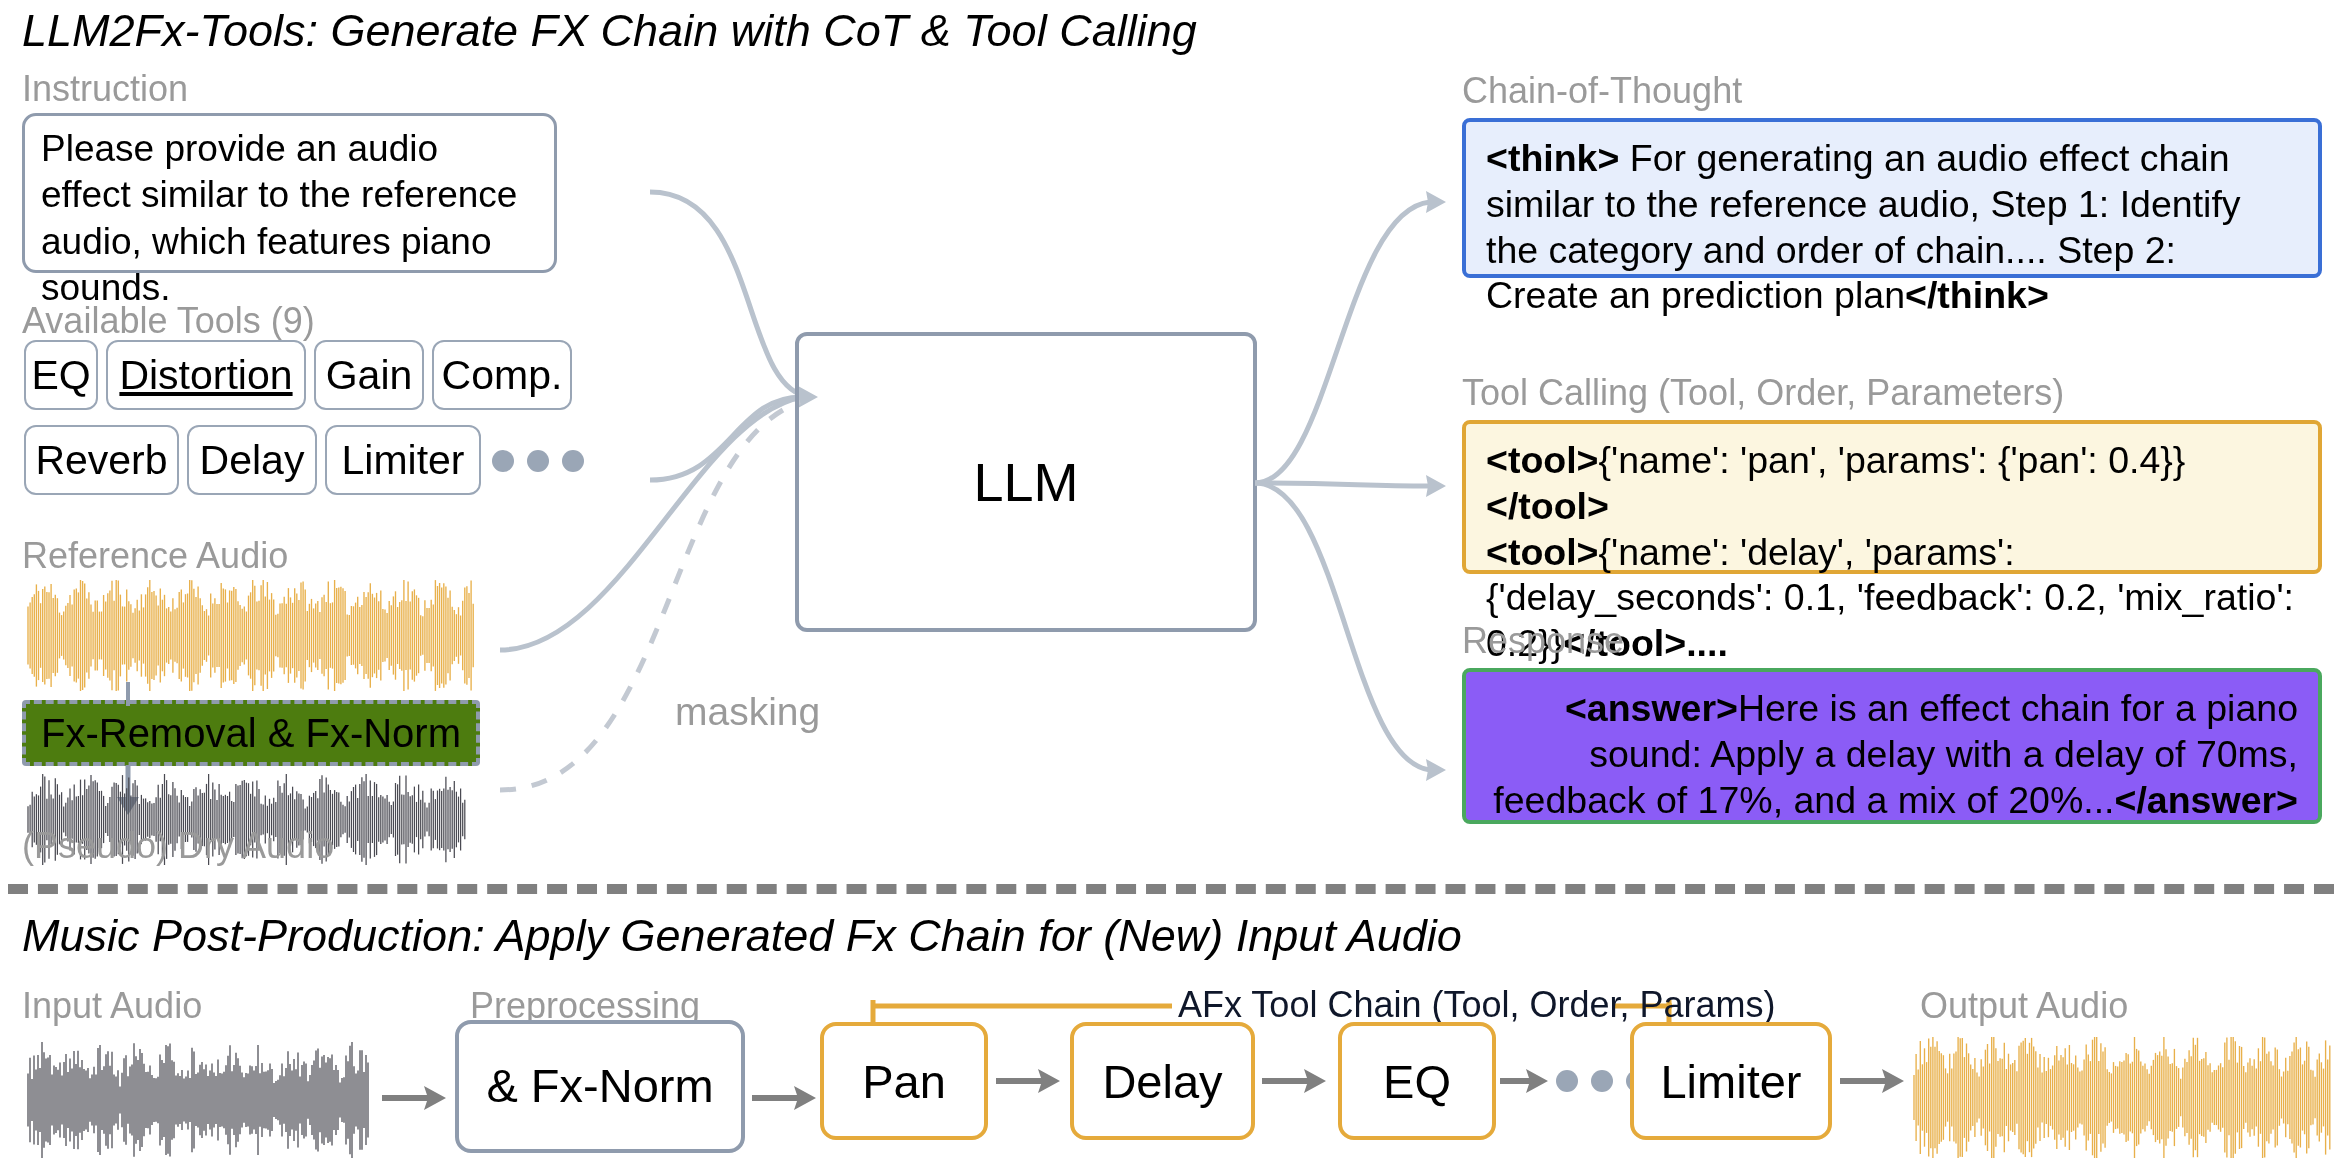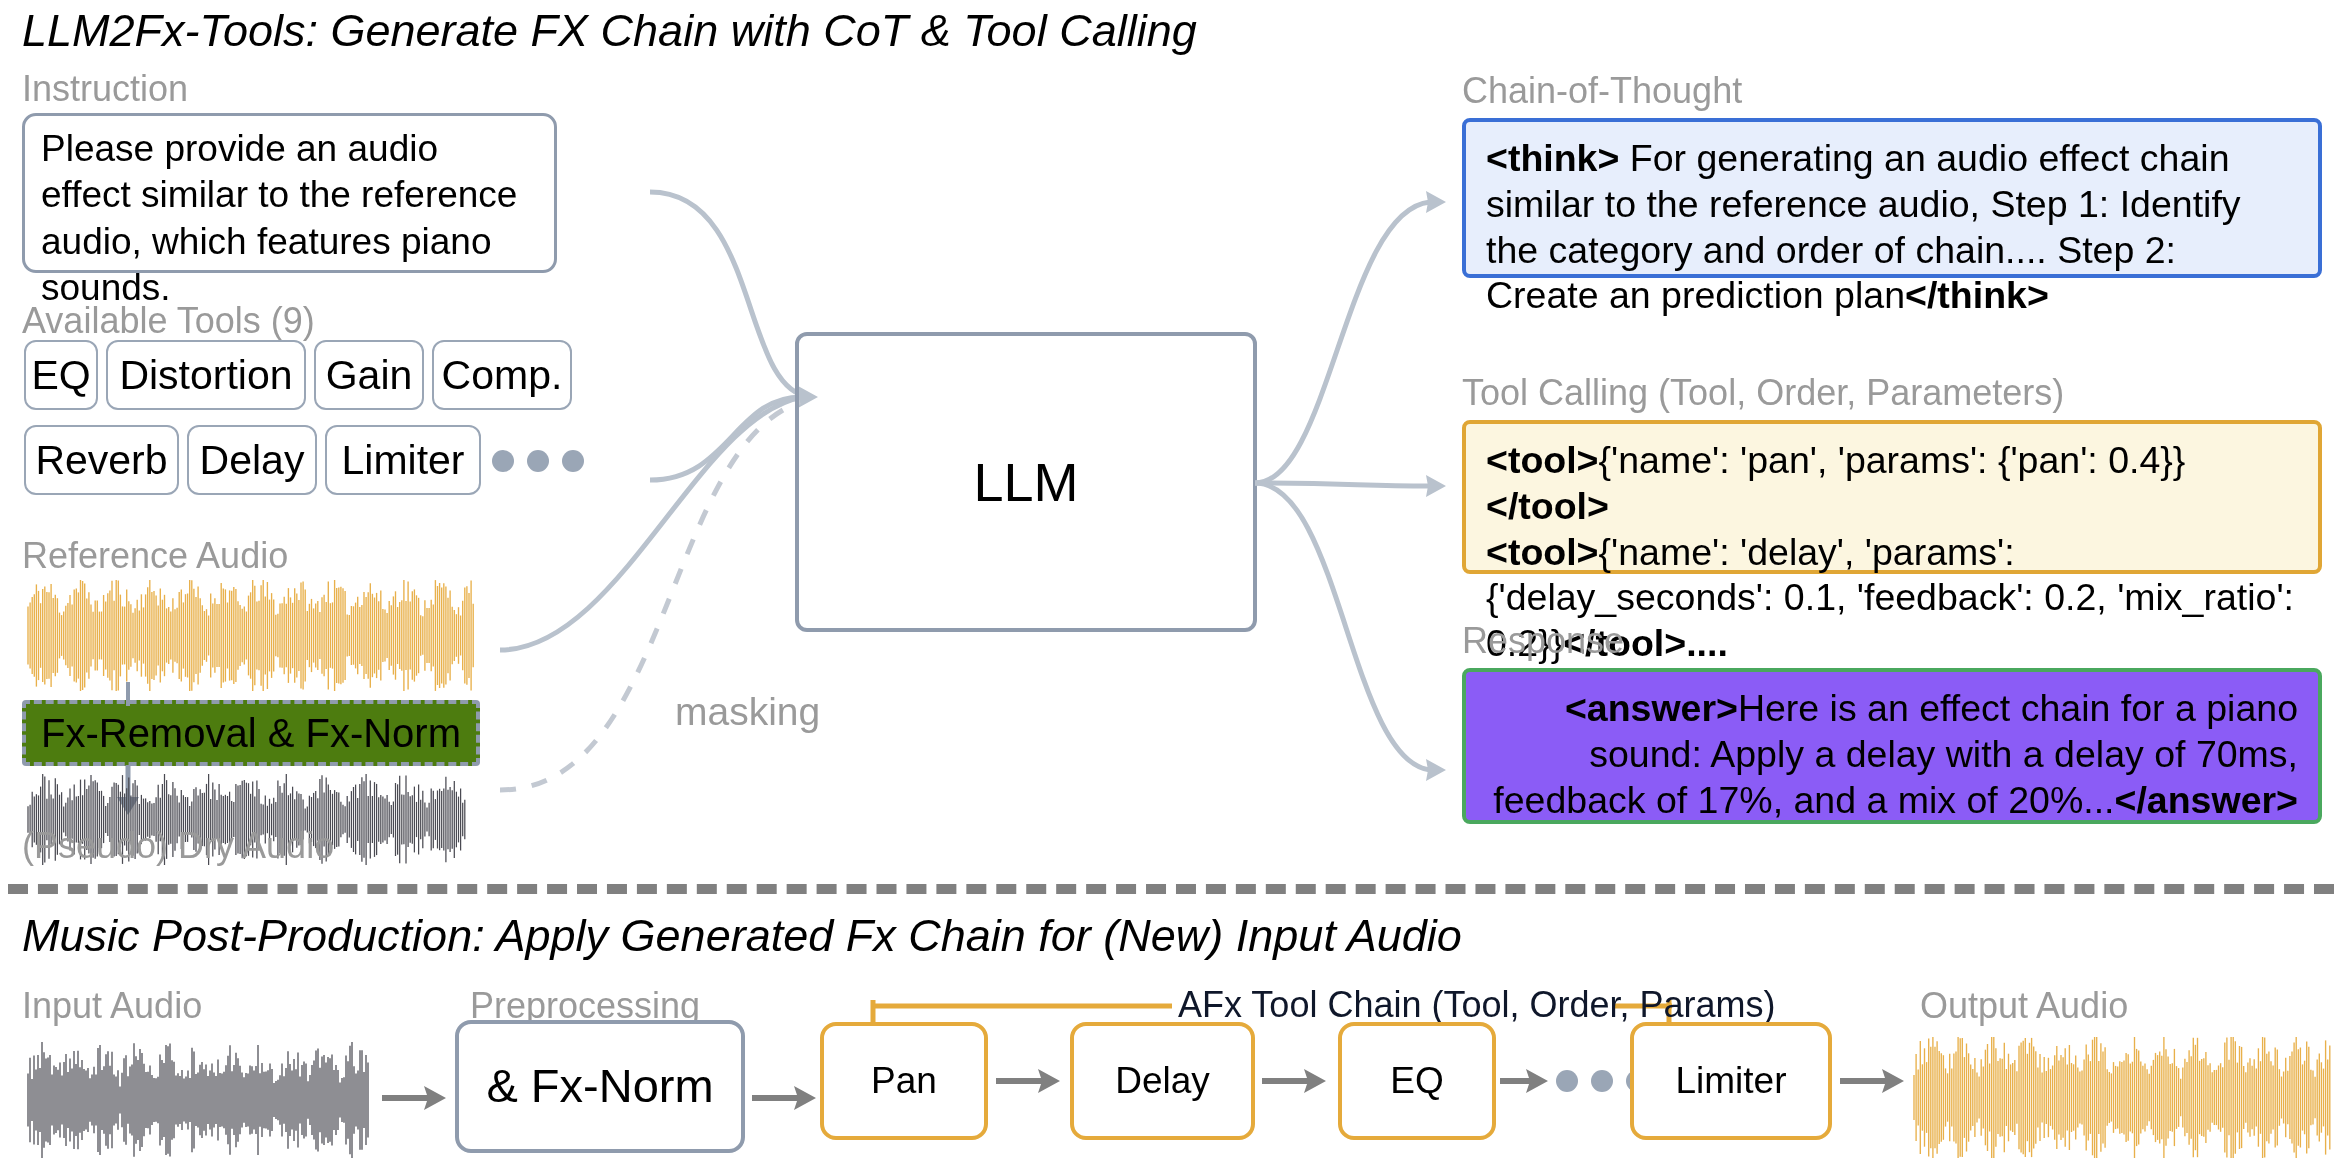--- a/index.html
+++ b/index.html
@@ -20,21 +20,21 @@
   .cot{background:#e7eefc;border:4px solid #3a6fd6;}
   .toolc{background:#fcf6e0;border:4px solid #e0a635;}
   .resp{background:#8b5cf6;border:4px solid #4aa85e;text-align:right;}
   .dash-box{border:4px dashed #8f9bad;border-radius:4px;display:flex;
             align-items:center;justify-content:center;font-size:40px;
             box-sizing:border-box;background:#4d7c0f;}
   .fx-box{border:4px solid #8f9bad;border-radius:16px;display:flex;
           flex-direction:column;align-items:center;justify-content:center;
           font-size:47px;line-height:1.12;box-sizing:border-box;background:#fff;}
   .afx-box{border:4px solid #e5aa3b;border-radius:16px;display:flex;
-           align-items:center;justify-content:center;font-size:37px;
+           align-items:center;justify-content:center;font-size:47px;
            box-sizing:border-box;background:#fff;}
   .dots{display:flex;align-items:center;gap:13px;}
   .dot{width:22px;height:22px;border-radius:50%;background:#9aa6b6;}
   .divider{height:0;border-top:10px dashed #808080;}
   svg{display:block;}
   b{font-weight:bold;}
 </style>
 </head>
 <body>
 
@@ -42,21 +42,21 @@
 
 <div class="abs cap" style="left:22px;top:68px;font-size:36px;">Instruction</div>
 <div class="abs box gray-box" style="left:22px;top:113px;width:535px;height:160px;padding:10px 16px;
             font-size:37px;line-height:1.25;">
   <span>Please provide an audio effect similar to the reference audio, which features piano sounds.</span>
 </div>
 
 <div class="abs cap" style="left:22px;top:300px;font-size:36px;">Available Tools (9)</div>
 
 <div class="abs tool-pill" style="left:24px;top:340px;width:74px;height:70px;">EQ</div>
-<div class="abs tool-pill" style="left:106px;top:340px;width:200px;height:70px;">Distortion</div>
+<div class="abs tool-pill" style="left:106px;top:340px;width:200px;height:70px;text-decoration:underline;">Distortion</div>
 <div class="abs tool-pill" style="left:314px;top:340px;width:110px;height:70px;">Gain</div>
 <div class="abs tool-pill" style="left:432px;top:340px;width:140px;height:70px;">Comp.</div>
 
 <div class="abs tool-pill" style="left:24px;top:425px;width:155px;height:70px;">Reverb</div>
 <div class="abs tool-pill" style="left:187px;top:425px;width:130px;height:70px;">Delay</div>
 <div class="abs tool-pill" style="left:325px;top:425px;width:156px;height:70px;">Limiter</div>
 
 <div class="abs dots" style="left:492px;top:450px;">
   <span class="dot"></span>
     <span class="dot"></span>

